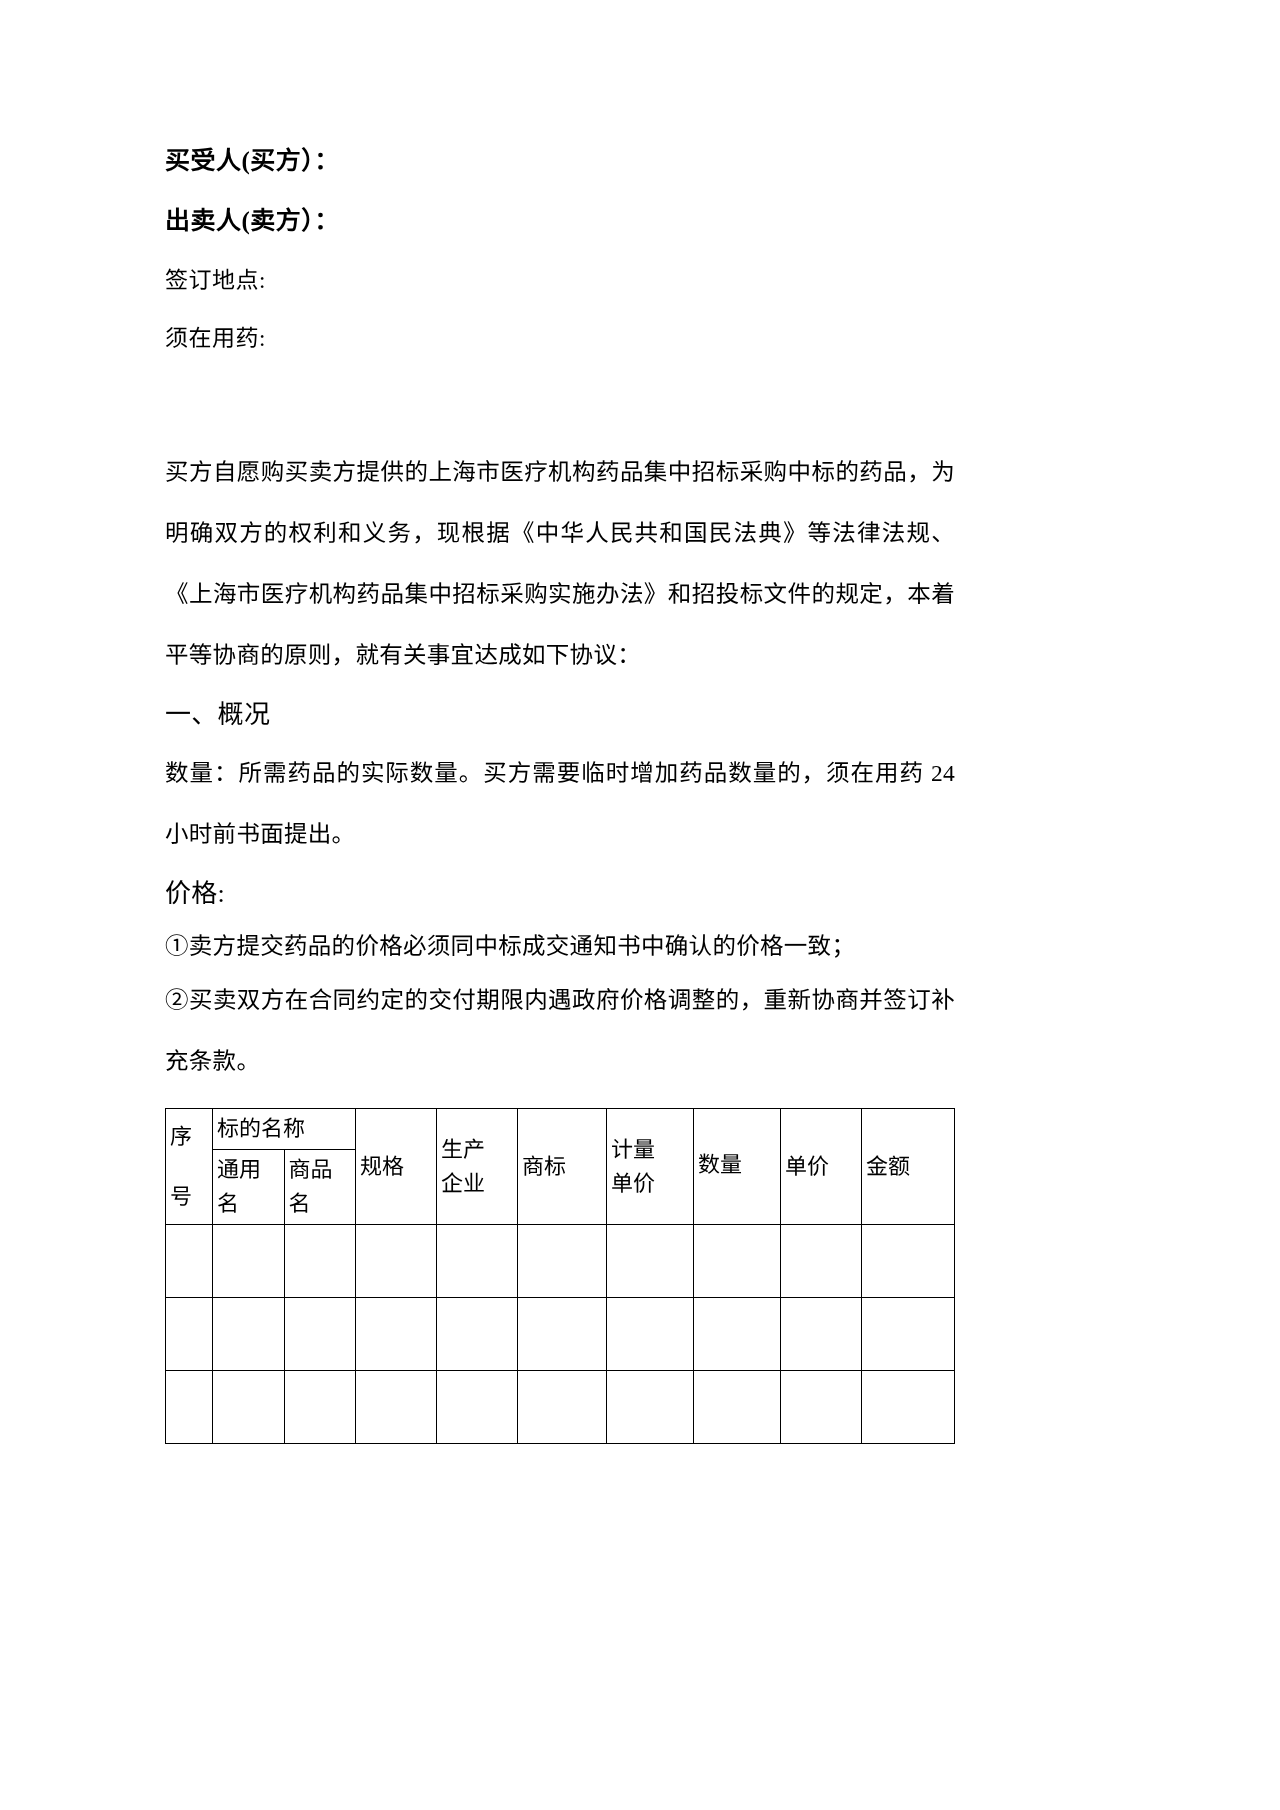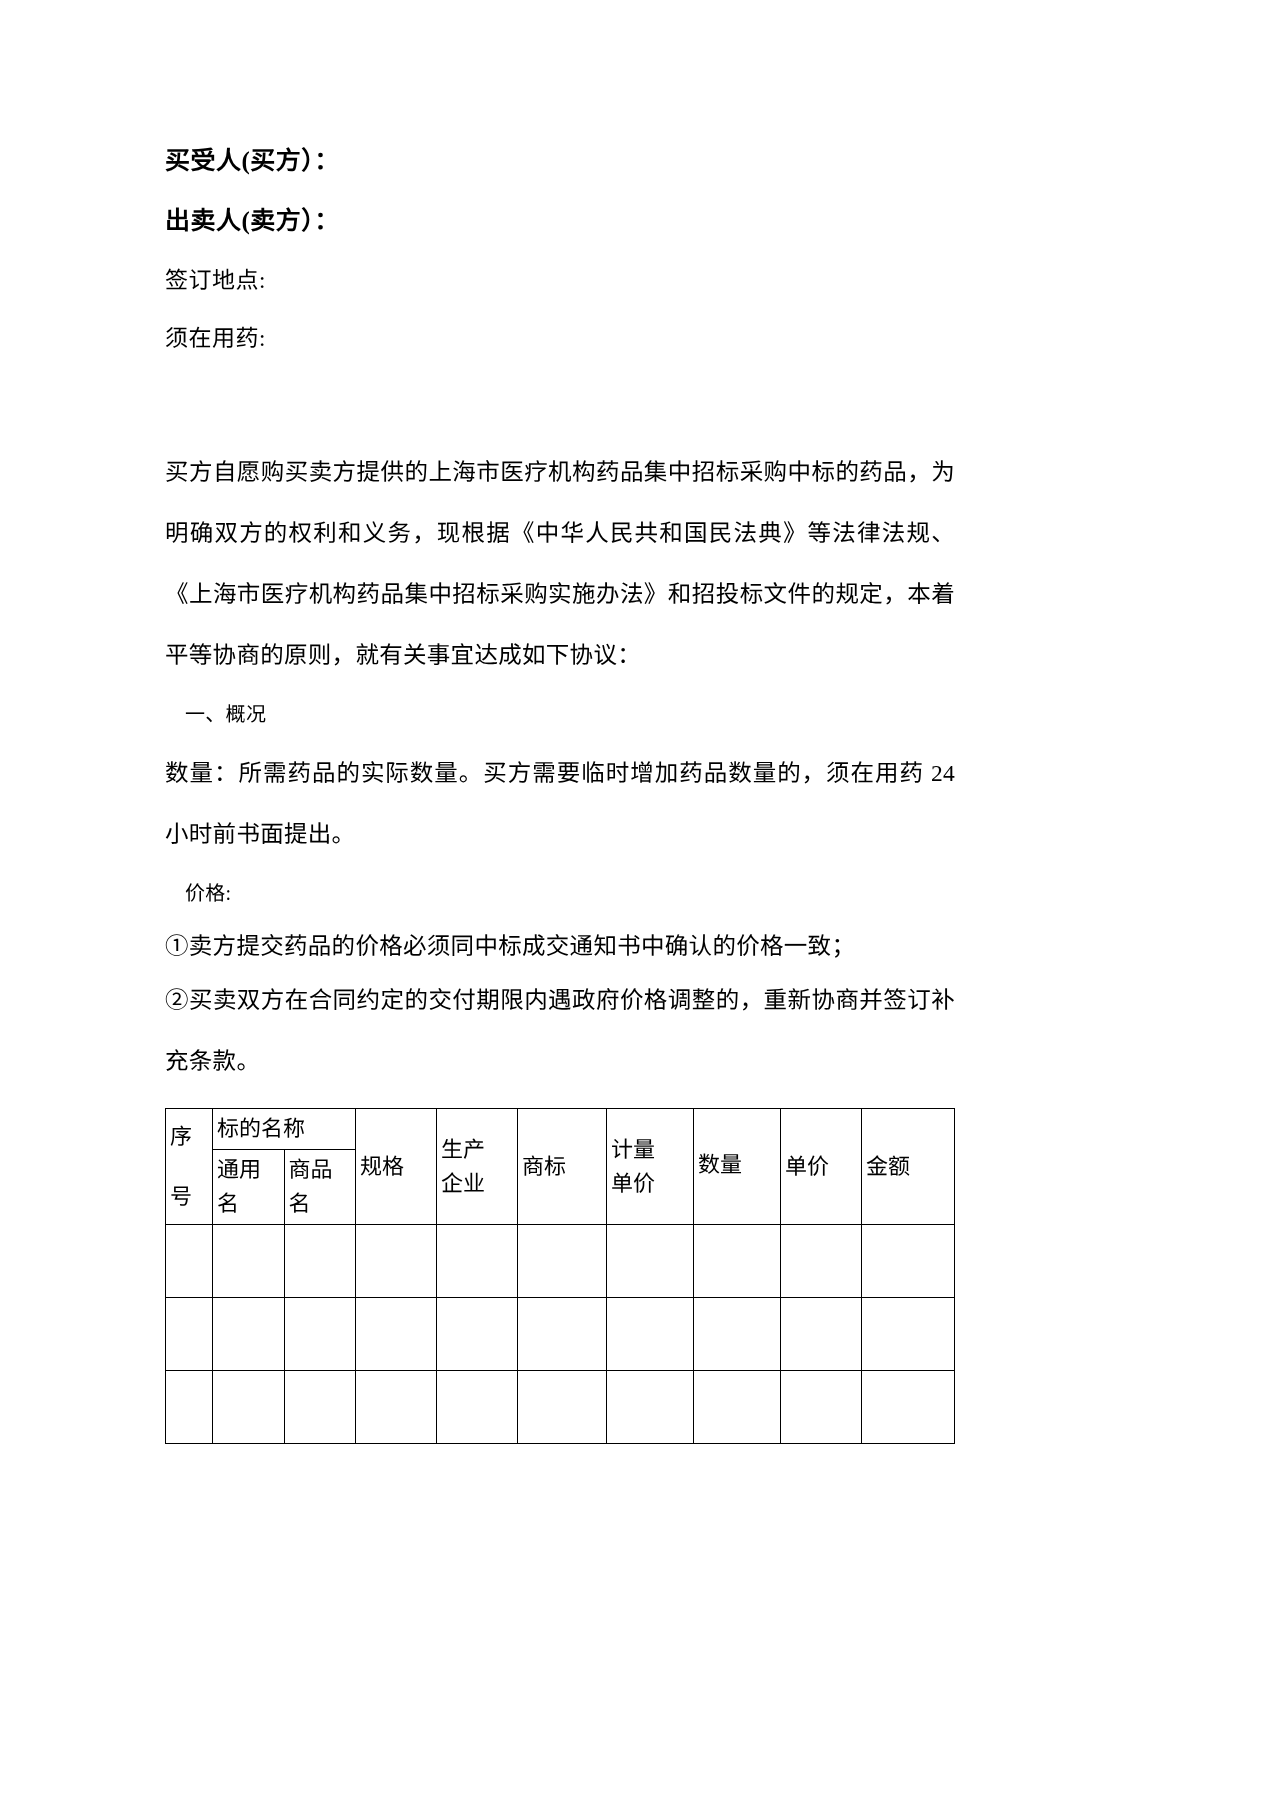--- a/index.html
+++ b/index.html
@@ -40,25 +40,24 @@
     letter-spacing: 0.5px;
   }
   .body-para {
     font-size: 23.5px;
     line-height: 61px;
     text-align: justify;
     text-justify: inter-ideograph;
     letter-spacing: 0.3px;
   }
   .single-line {
-    font-size: 20px;
+    font-size: 26px;
     line-height: 57px;
     letter-spacing: 0.3px;
     white-space: nowrap;
-    margin-left: 20px;
   }
   .tight-line {
     font-size: 23.5px;
     line-height: 48px;
     letter-spacing: 0.3px;
     white-space: nowrap;
   }
   .spacer-lg { height: 70px; }
 
   

